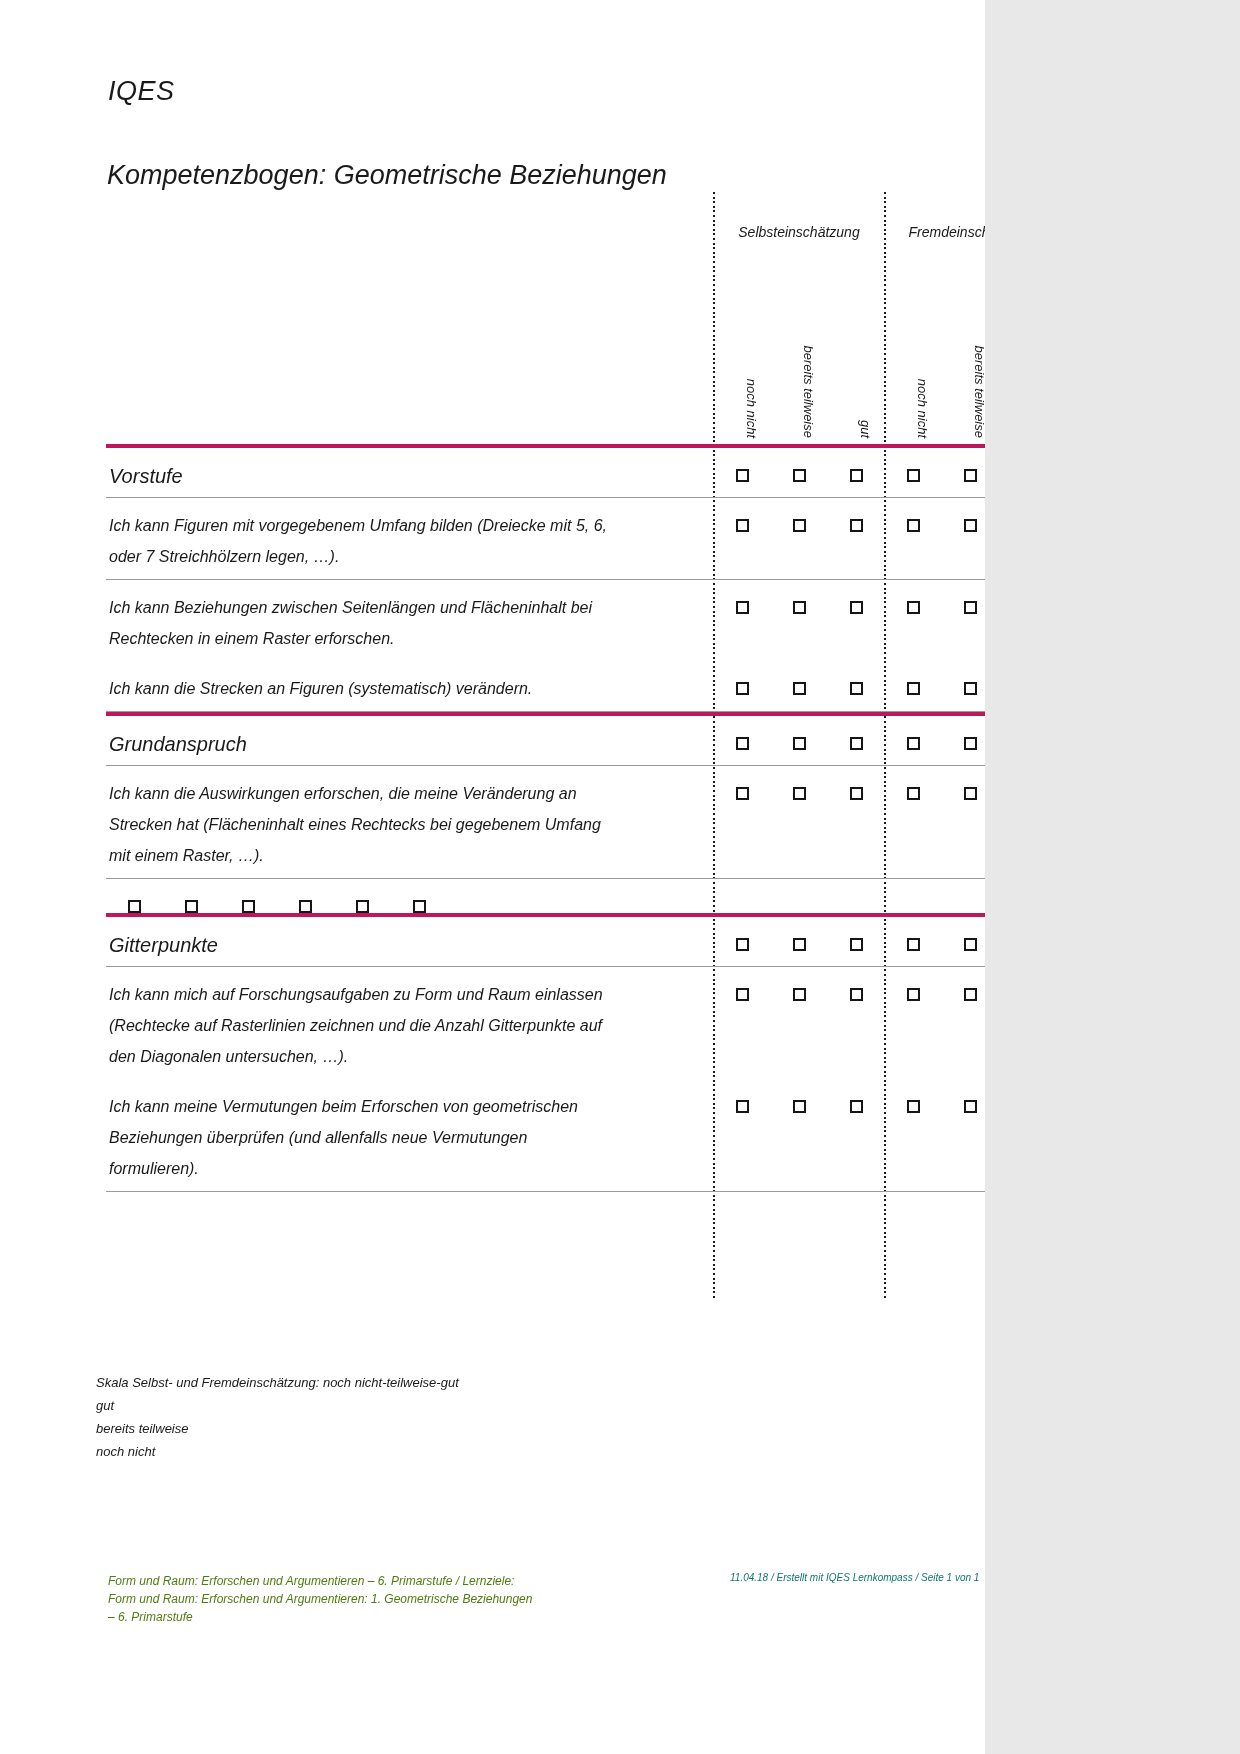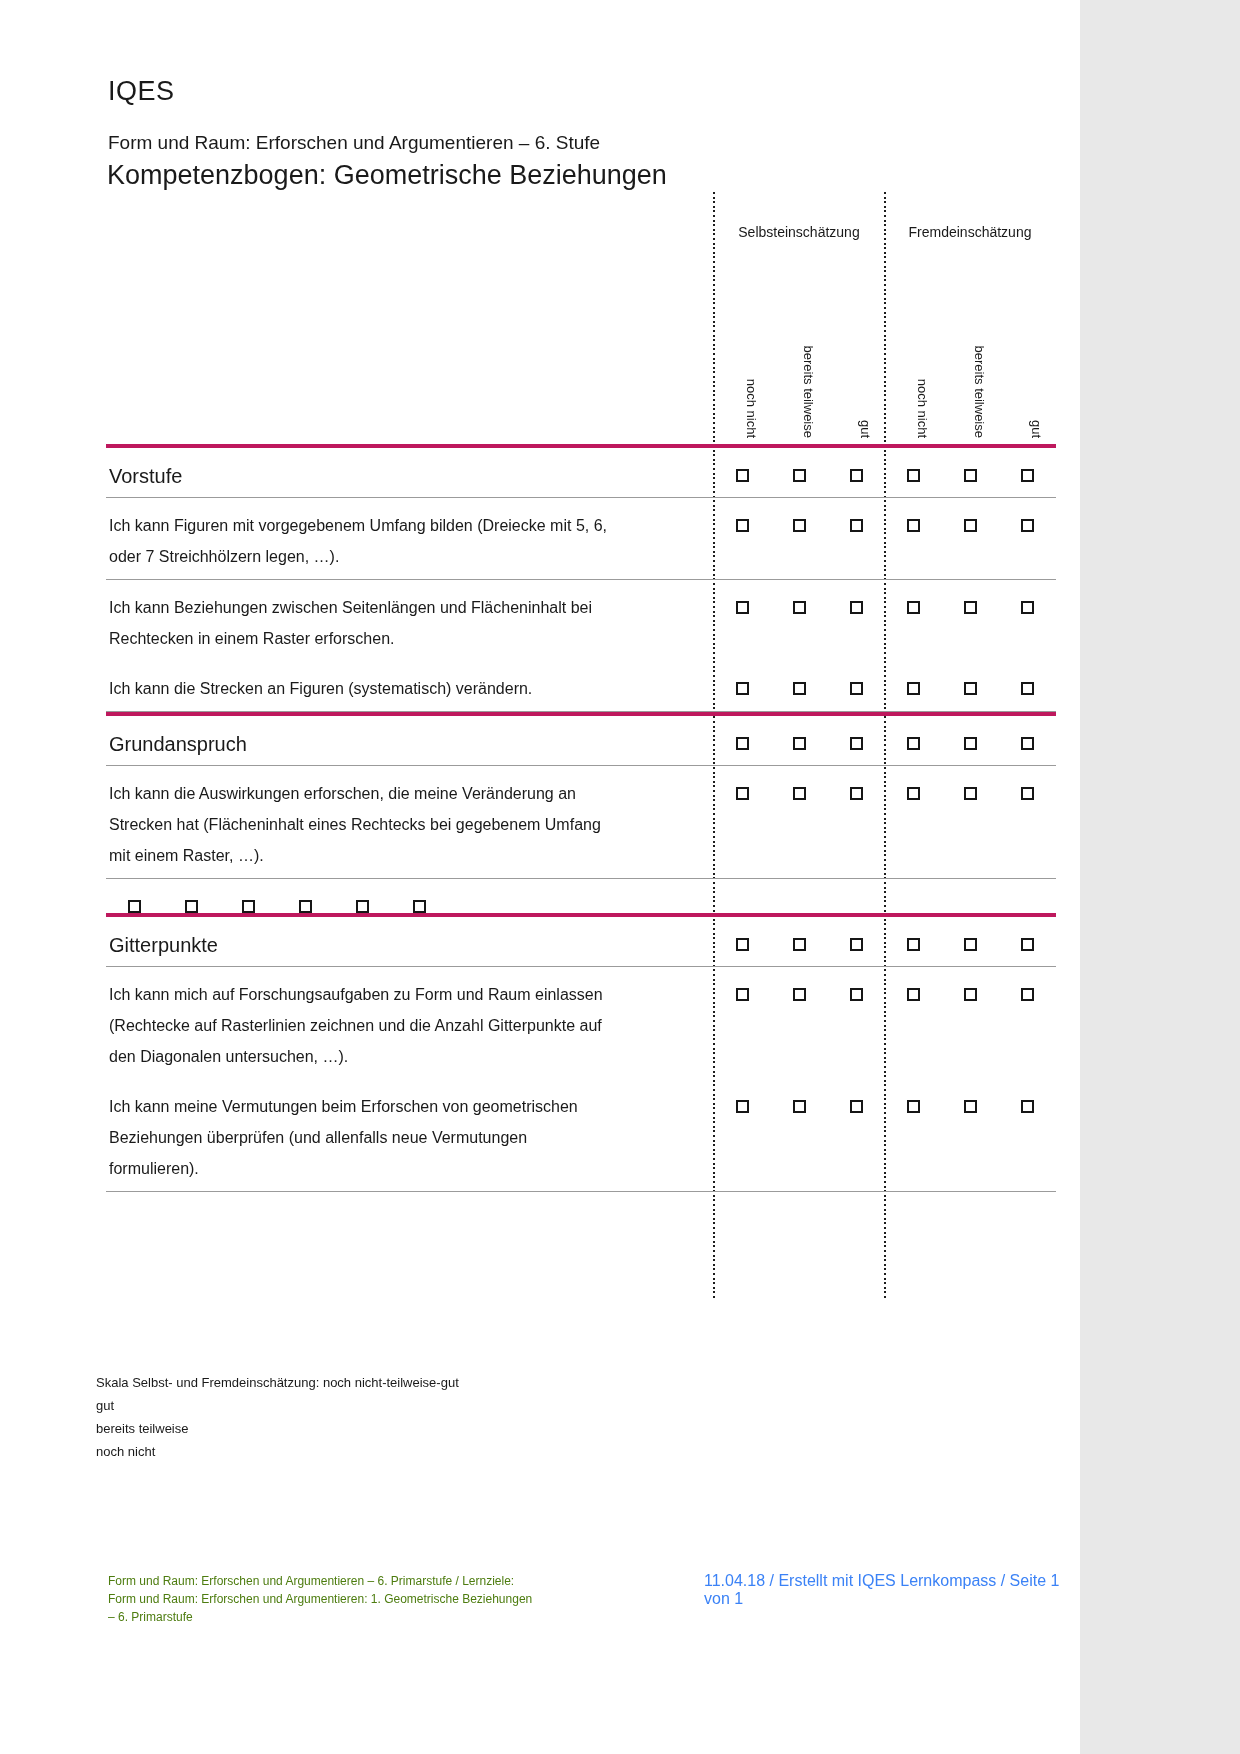--- a/index.html
+++ b/index.html
@@ -1,23 +1,24 @@
 <!DOCTYPE html>
 <html><head>
 <meta charset="utf-8">
 <style>
   html,body { margin:0; padding:0; background:#e8e8e8; }
   .page {
     position: relative;
-    width: 1080px;
+    width: 985px;
     height: 1754px;
     background: #ffffff;
     font-family: "Liberation Sans", "DejaVu Sans", sans-serif;
     color: #1a1a1a;
     overflow: hidden;
+    font-style: italic;
   }
   .abs { position: absolute; }
 
   .logo       { left:108px; top:76px;  font-size:27px; letter-spacing:0.5px; }
   .subtitle   { left:108px; top:132px; font-size:19px; }
   .pagetitle  { left:107px; top:160px; font-size:27px; }
 
   .col-head   { top:224px; width:170px; text-align:center; font-size:14px; }
   .col-head.self  { left:714px; }
   .col-head.fremd { left:885px; }
@@ -84,32 +85,31 @@
     white-space:pre-line;
   }
   .footer-left {
     left:108px; top:1572px;
     font-size:12px;
     line-height:18px;
     white-space:pre-line;
     color:#4d7c0f;
   }
   .footer-right {
-    left:704px; top:1572px;
-    font-size:16px;
-    color:#3b82f6;
+    left:730px; top:1572px;
+    font-size:10px;
+    color:#0f766e;
   }
 </style>
 </head>
 <body>
 
 <div class="page">
 
   <div class="abs logo">IQES</div>
-  <div class="abs subtitle">Form und Raum: Erforschen und Argumentieren – 6. Stufe</div>
   <div class="abs pagetitle">Kompetenzbogen: Geometrische Beziehungen</div>
 
   <div class="dotline d1"></div>
   <div class="dotline d2"></div>
 
   <div class="abs col-head self">Selbsteinschätzung</div>
   <div class="abs col-head fremd">Fremdeinschätzung</div>
 
   <div class="vlabel" style="left:751px">noch nicht</div>
   <div class="vlabel" style="left:808px">bereits teilweise</div>

